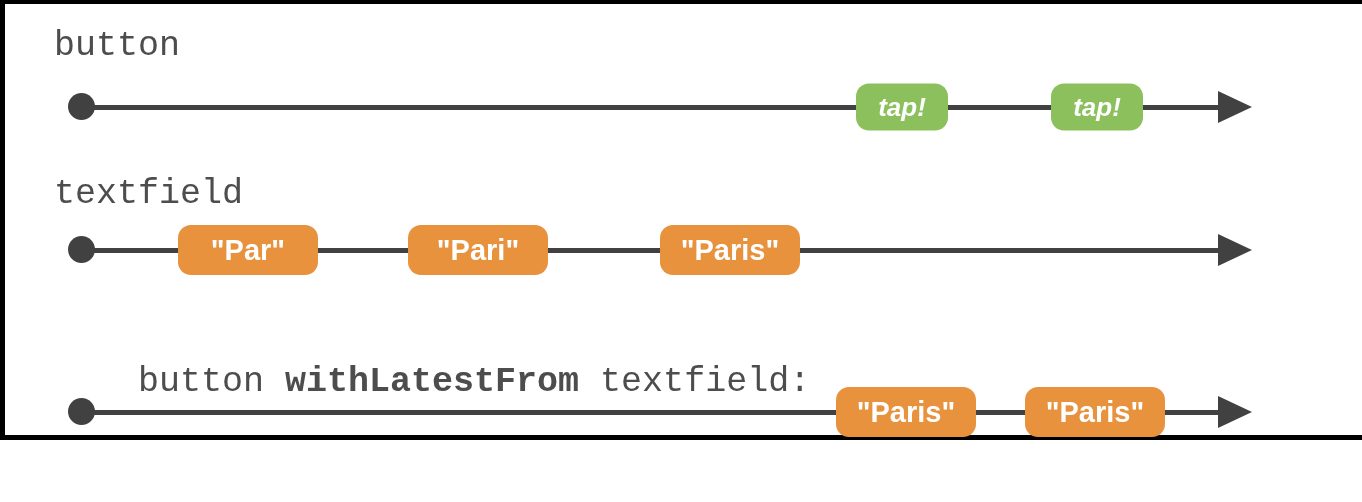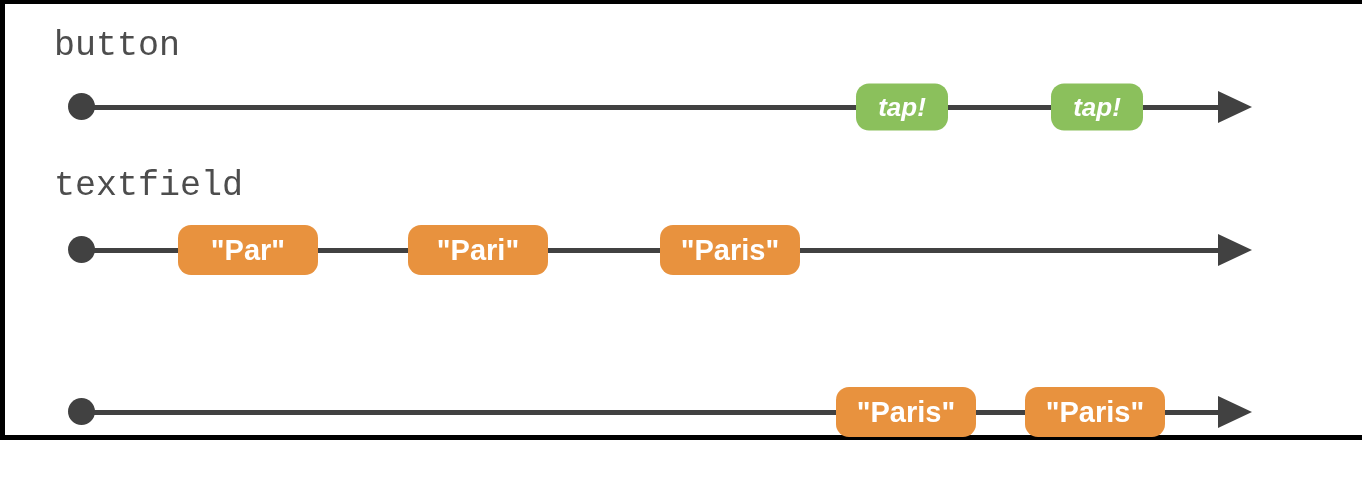--- a/index.html
+++ b/index.html
@@ -96,27 +96,30 @@
   <div class="frame frame-left"></div>
   <div class="frame frame-bottom"></div>
 
   <div class="label" style="top:28px">button</div>
   <div class="line" style="top:105px"></div>
   <div class="dot" style="top:93px"></div>
   <div class="arrow" style="top:91px"></div>
   <div class="badge green" style="left:902px; top:107px">tap!</div>
   <div class="badge green" style="left:1097px; top:107px">tap!</div>
 
-  <div class="label" style="top:168px">textfield</div>
+  <div class="label" style="top:176px">textfield</div>
   <div class="line" style="top:248px"></div>
   <div class="dot" style="top:236px"></div>
   <div class="arrow" style="top:234px"></div>
   <div class="badge orange" style="left:248px; top:250px">"Par"</div>
   <div class="badge orange" style="left:478px; top:250px">"Pari"</div>
   <div class="badge orange" style="left:730px; top:250px">"Paris"</div>
 
+  <div class="label" style="top:328px">
+    <span>button </span><span class="bold">withLatestFrom</span><span> textfield:</span>
+  </div>
   <div class="line" style="top:410px"></div>
   <div class="dot" style="top:398px"></div>
   <div class="arrow" style="top:396px"></div>
   <div class="badge orange" style="left:906px; top:412px">"Paris"</div>
   <div class="badge orange" style="left:1095px; top:412px">"Paris"</div>
 
 </div>
 
 </body></html>

